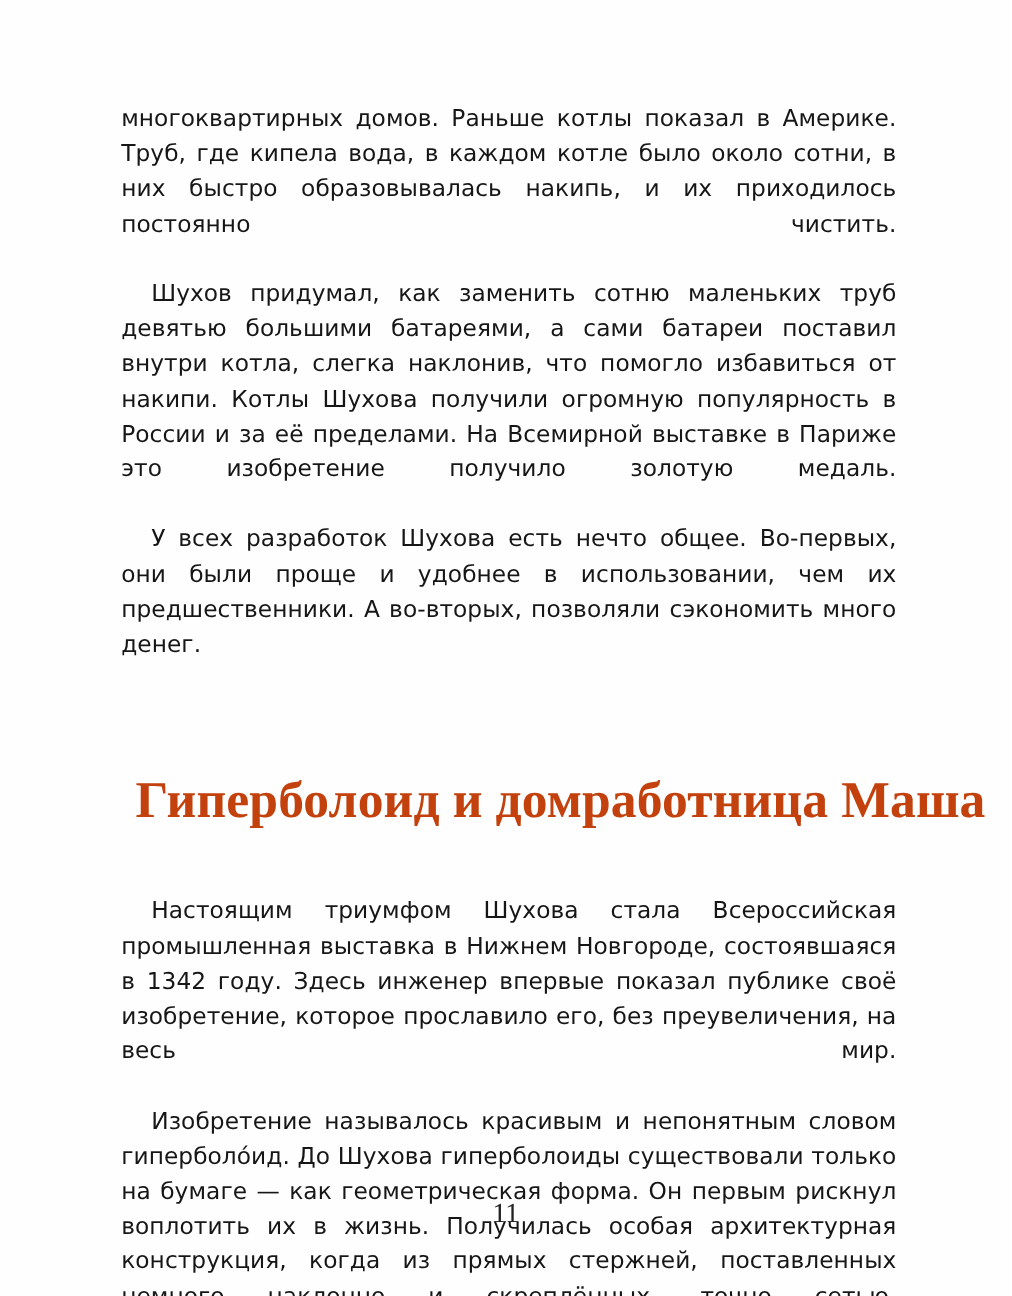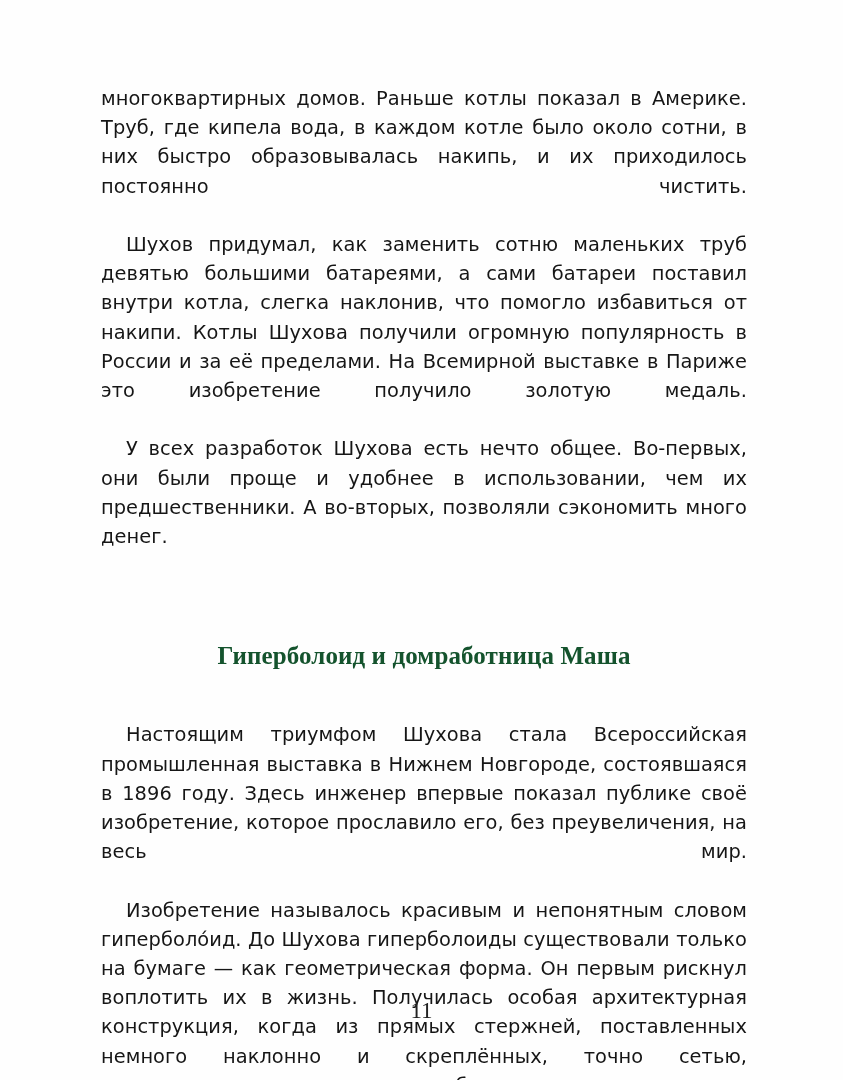--- a/index.html
+++ b/index.html
@@ -53,26 +53,26 @@
   }
 
   
   p.body-par:after {
     content: "";
     display: inline-block;
     width: 100%;
   }
 
   h2.section-heading {
-    margin: 0;
+    margin: 12px;
     font-family: "Liberation Serif", "DejaVu Serif", serif;
     font-weight: 700;
-    font-size: 25px;
+    font-size: 43px;
     line-height: 40px;
-    color: #14532d;
+    color: #c2410c;
     text-align: center;
     letter-spacing: 0.1px;
     white-space: nowrap;
   }
 
   .spacer-before-heading { height: 56px; }
   .spacer-after-heading  { height: 44px; }
 
   
   #folio {
@@ -99,21 +99,21 @@
     <p class="body-par">Шухов придумал, как заменить сотню маленьких труб девятью большими батареями, а сами батареи поставил внутри котла, слегка наклонив, что помогло избавиться от накипи. Котлы Шухова получили огромную популярность в России и за её пределами. На Всемирной выставке в Париже это изобретение получило золотую медаль.</p>
 
     <p class="body-par">У всех разработок Шухова есть нечто общее. Во-первых, они были проще и удобнее в использовании, чем их предшественники. А во-вторых, позволяли сэкономить много денег.</p>
 
     <div class="spacer-before-heading"></div>
 
     <h2 class="section-heading">Гиперболоид и домработница Маша</h2>
 
     <div class="spacer-after-heading"></div>
 
-    <p class="body-par">Настоящим триумфом Шухова стала Всероссийская промышленная выставка в Нижнем Новгороде, состоявшаяся в 1896 году. Здесь инженер впервые показал публике своё изобретение, которое прославило его, без преувеличения, на весь мир.</p>
+    <p class="body-par">Настоящим триумфом Шухова стала Всероссийская промышленная выставка в Нижнем Новгороде, состоявшаяся в 1342 году. Здесь инженер впервые показал публике своё изобретение, которое прославило его, без преувеличения, на весь мир.</p>
 
     <p class="body-par">Изобретение называлось красивым и непонятным словом гиперболо́ид. До Шухова гиперболоиды существовали только на бумаге — как геометрическая форма. Он первым рискнул воплотить их в жизнь. Получилась особая архитектурная конструкция, когда из прямых стержней, поставленных немного наклонно и скреплённых, точно сетью, параллельными металлическими балками, получаются очень красивые, слегка изогнутые сооружения.</p>
 
   </div>
 
   <div id="folio">11</div>
 
 </div>
 
 </body></html>

